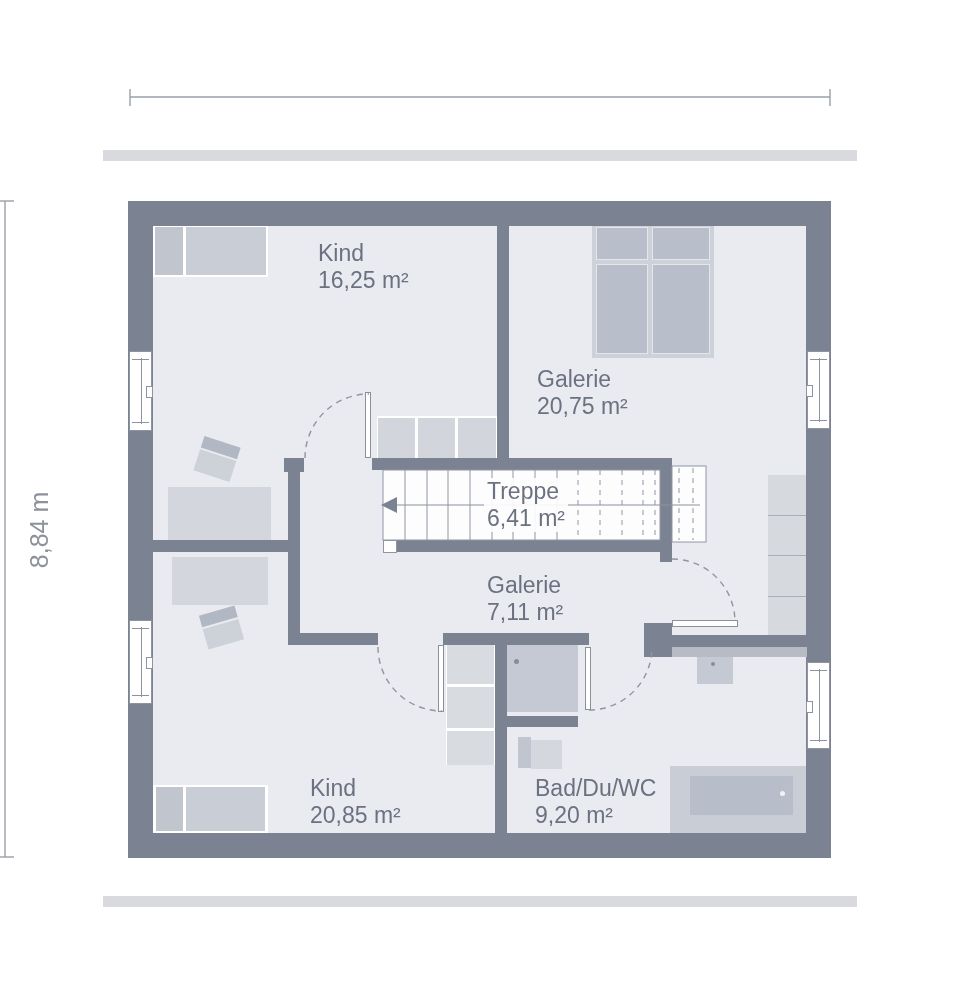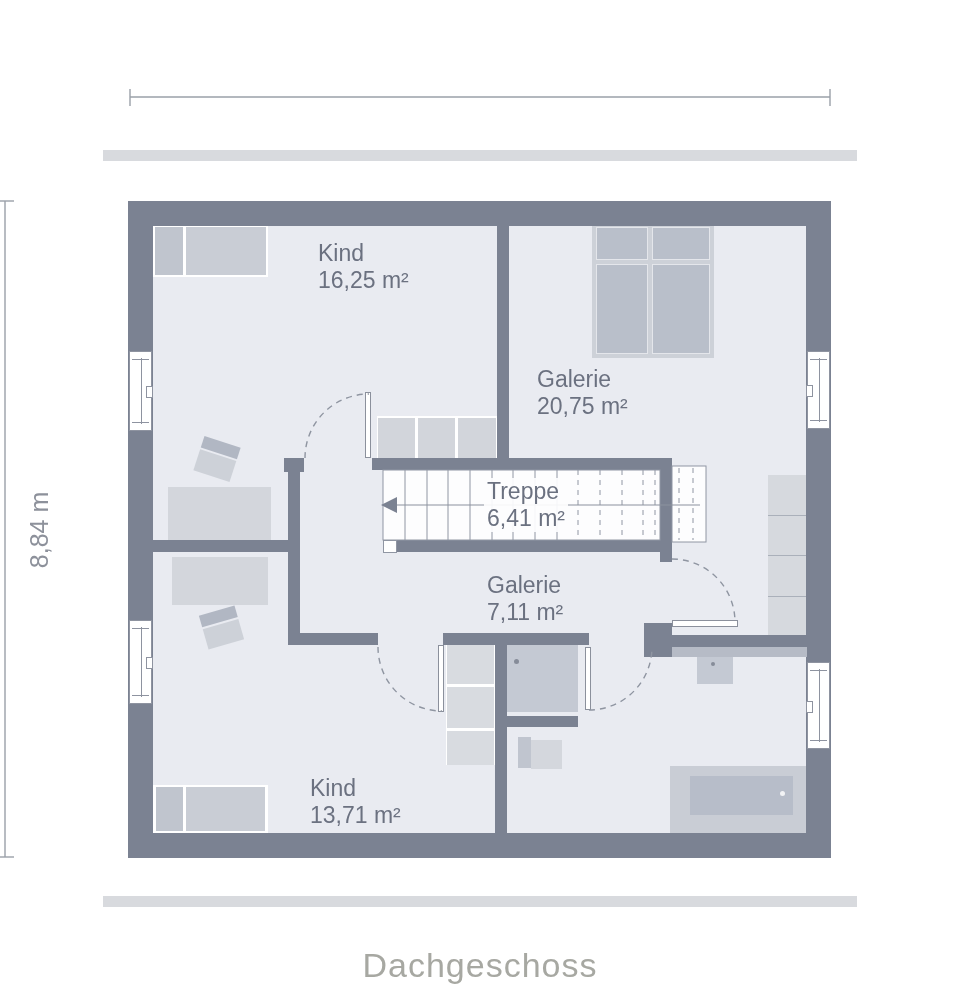--- a/index.html
+++ b/index.html
@@ -203,17 +203,20 @@
   <div class="room-label" style="left:484px;top:478px;background:rgba(253,253,254,0.92);padding:0 3px;">
     <span class="nm">Treppe</span>
     <span class="ar">6,41 m²</span>
   </div>
   <div class="room-label" style="left:487px;top:572px;">
     <span class="nm">Galerie</span>
     <span class="ar">7,11 m²</span>
   </div>
   <div class="room-label" style="left:310px;top:775px;">
     <span class="nm">Kind</span>
-    <span class="ar">13,71 m²</span>
-  </div>
-
-  <div class="title" style="top:946px;">Dachgeschoss</div>
+    <span class="ar">20,85 m²</span>
+  </div>
+  <div class="room-label" style="left:535px;top:775px;">
+    <span class="nm">Bad/Du/WC</span>
+    <span class="ar">9,20 m²</span>
+  </div>
+
 </div>
 
 </body></html>

